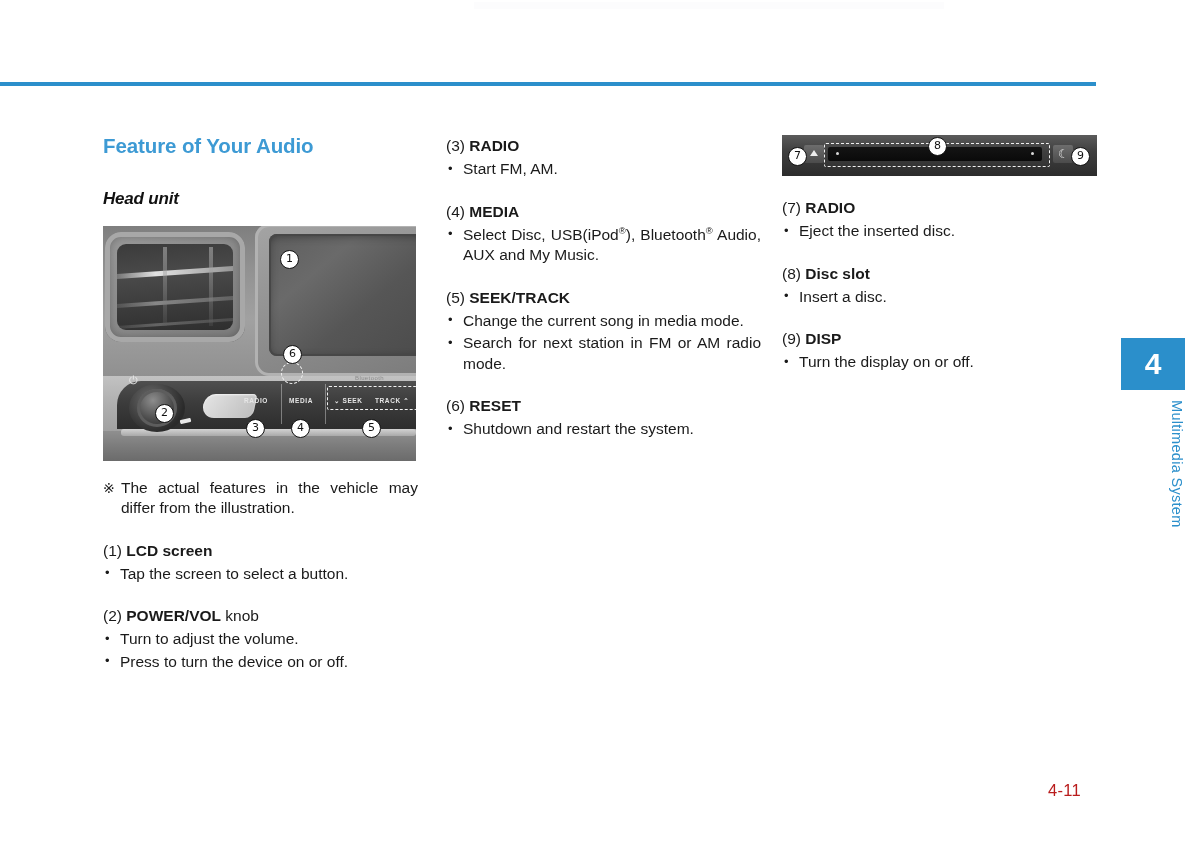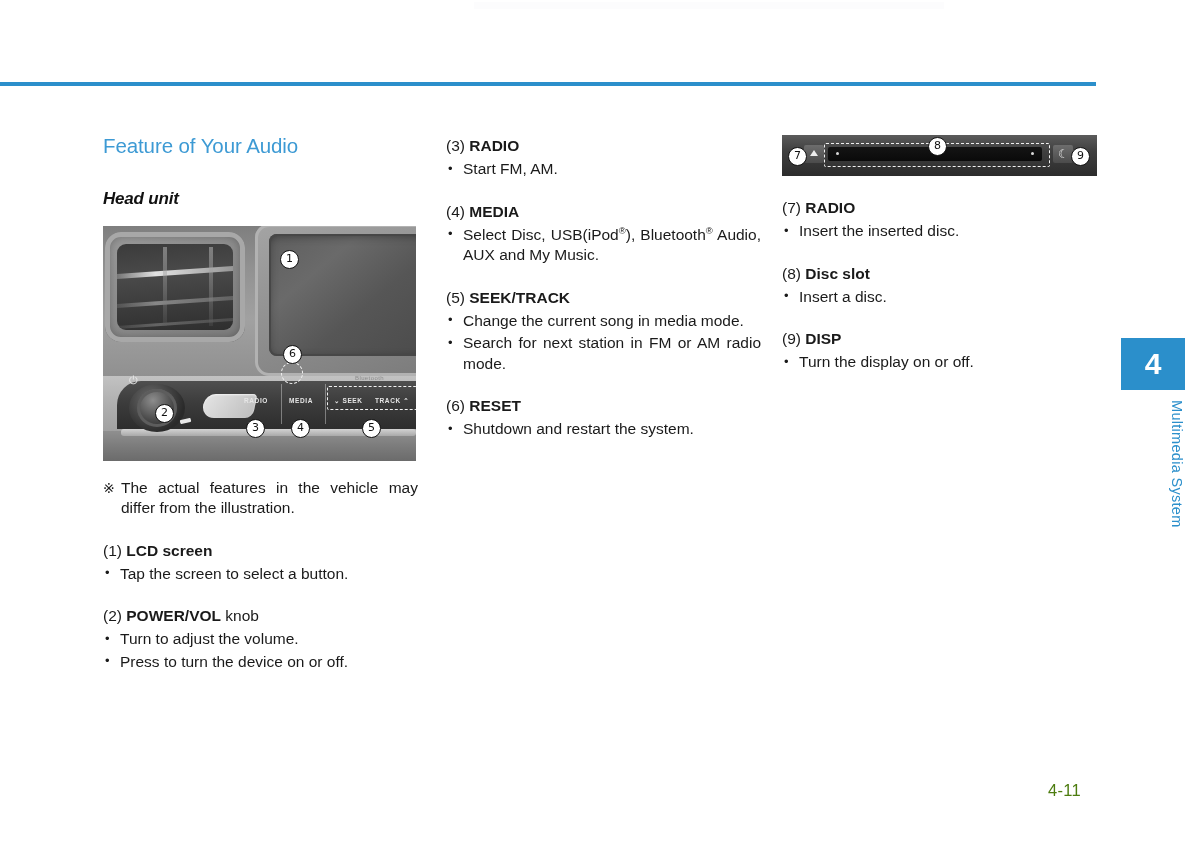--- a/index.html
+++ b/index.html
@@ -41,21 +41,21 @@
   .col {
     position: absolute;
     top: 135px;
   }
   .col-left  { left: 103px; width: 315px; }
   .col-mid   { left: 446px; width: 315px; }
   .col-right { left: 782px; width: 318px; }
 
   h1.section-title {
     font-size: 20.5px;
-    font-weight: normal;
+    font-weight: bold;
     color: #3d9ad4;
     margin: 0 0 31px 0;
     letter-spacing: -0.1px;
     line-height: 1.1;
   }
 
   h2.sub-title {
     font-size: 17px;
     font-weight: bold;
     font-style: italic;
@@ -337,21 +337,21 @@
     text-orientation: mixed;
     white-space: nowrap;
   }
 
   
   .page-number {
     position: absolute;
     left: 1048px;
     top: 781px;
     font-size: 16.5px;
-    color: #4d7c0f;
+    color: #b91c1c;
     letter-spacing: .3px;
   }
 </style>
 </head>
 <body>
 
 <div class="top-artifact"></div>
 <div class="top-rule"></div>
 
 <div class="col col-left">
@@ -499,21 +499,21 @@
     <div class="callout" style="left:146px; top:2px;">8</div>
     <div class="callout" style="left:289px; top:12px;">9</div>
   </div>
 
   <div class="item" style="margin-top:21px;">
     <p class="item-head">
       <span class="num">(7)</span>
       <span class="name">RADIO</span>
     </p>
     <ul class="bullets">
-      <li>Insert the inserted disc.</li>
+      <li>Eject the inserted disc.</li>
     </ul>
   </div>
 
   <div class="item">
     <p class="item-head">
       <span class="num">(8)</span>
       <span class="name">Disc slot</span>
     </p>
     <ul class="bullets">
       <li>Insert a disc.</li>

